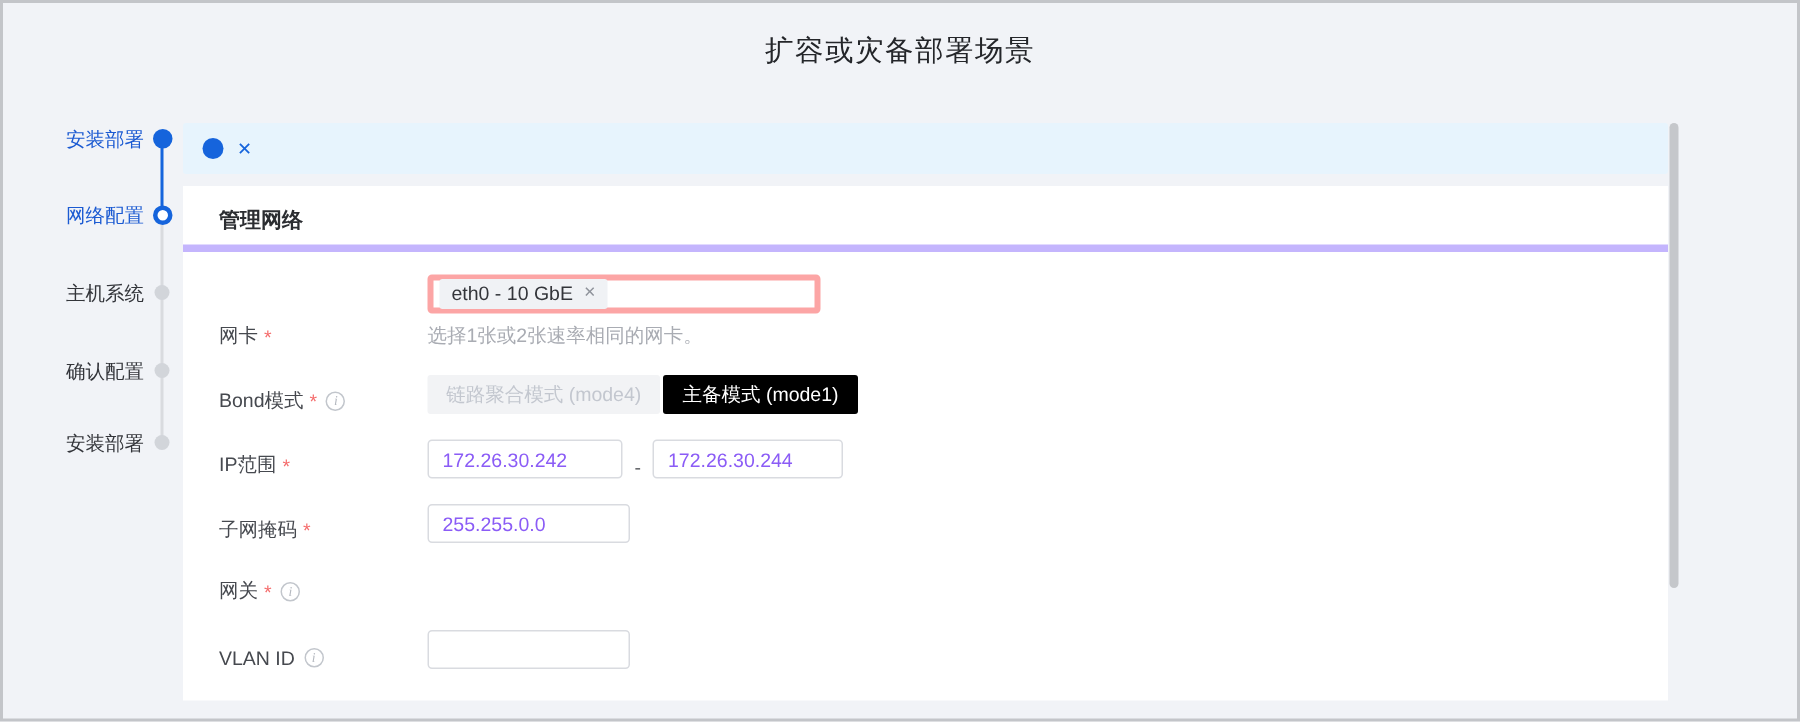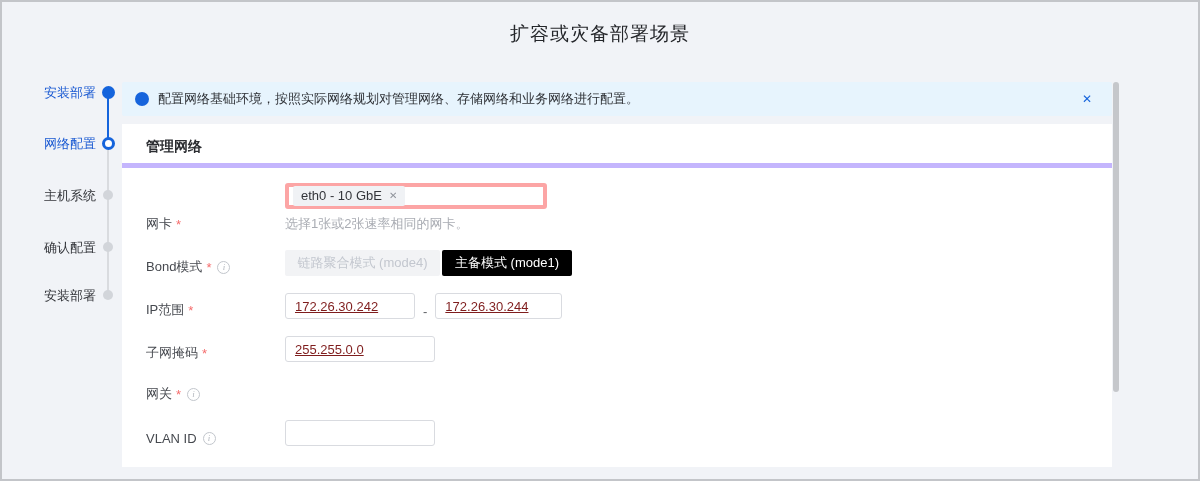--- a/index.html
+++ b/index.html
@@ -73,25 +73,24 @@
   .asterisk { color: #f56c6c; font-size: 13px; }
   .q-icon {
     width: 13px; height: 13px; border: 1px solid #c2c6cc; border-radius: 50%;
     color: #b4b8bf; font-size: 9px; line-height: 11px; text-align: center;
     font-family: "Liberation Serif", serif; font-style: italic; margin-left: 2px;
   }
   .q-icon::before { content: "i"; }
 
   .text-input {
     height: 26px; border: 1px solid #d9dbe0; border-radius: 3px; background: #fff;
-    font-size: 13px; color: #7f1d1d; padding: 0 9px; outline: none;
+    font-size: 13px; color: #8b5cf6; padding: 0 9px; outline: none;
     font-family: "Liberation Sans", "DejaVu Sans", sans-serif;
-    text-decoration: underline;
-  }
-  .w-input { width: 150px; }
+  }
+  .w-input { width: 135px; }
 
   
   .nic-box {
     width: 262px; height: 26px; border: 4px solid #fca5a5; border-radius: 3px;
     background: #fff; display: flex; align-items: center; padding-left: 4px;
   }
   .nic-tag {
     background: #f0f2f5; border-radius: 2px; height: 20px; line-height: 20px;
     padding: 0 8px; font-size: 13px; color: #33353a;
     display: flex; align-items: center; gap: 7px;
@@ -136,21 +135,20 @@
 
   <div class="step-label pending" style="top:238px;">确认配置</div>
   <div class="step-dot dot-pending" style="top:240px;"></div>
 
   <div class="step-label pending" style="top:286px;">安装部署</div>
   <div class="step-dot dot-pending" style="top:288px;"></div>
 </div>
 
 <div class="banner">
   <span class="info-icon"></span>
-  <span class="banner-text">配置网络基础环境，按照实际网络规划对管理网络、存储网络和业务网络进行配置。</span>
   <span class="banner-close">✕</span>
 </div>
 
 <div class="card">
   <div class="section-header">管理网络</div>
 
   <div class="form">
 
     <div class="form-row">
       <div class="row-label">

